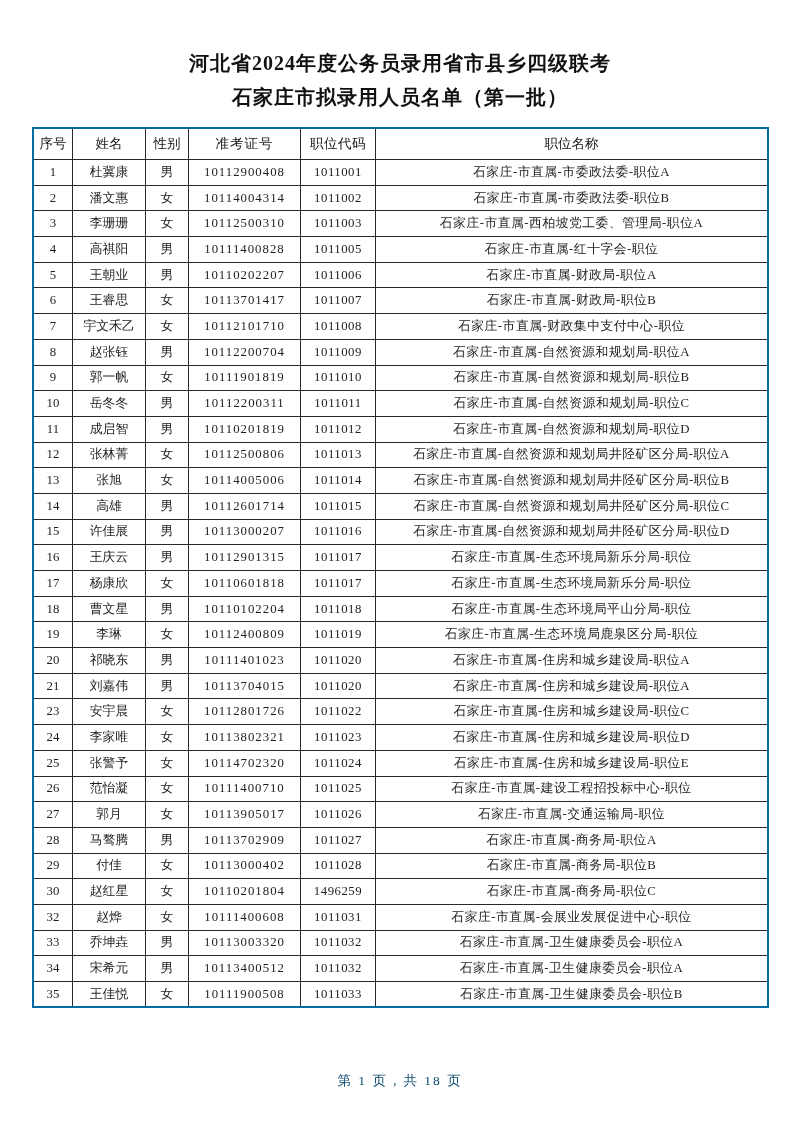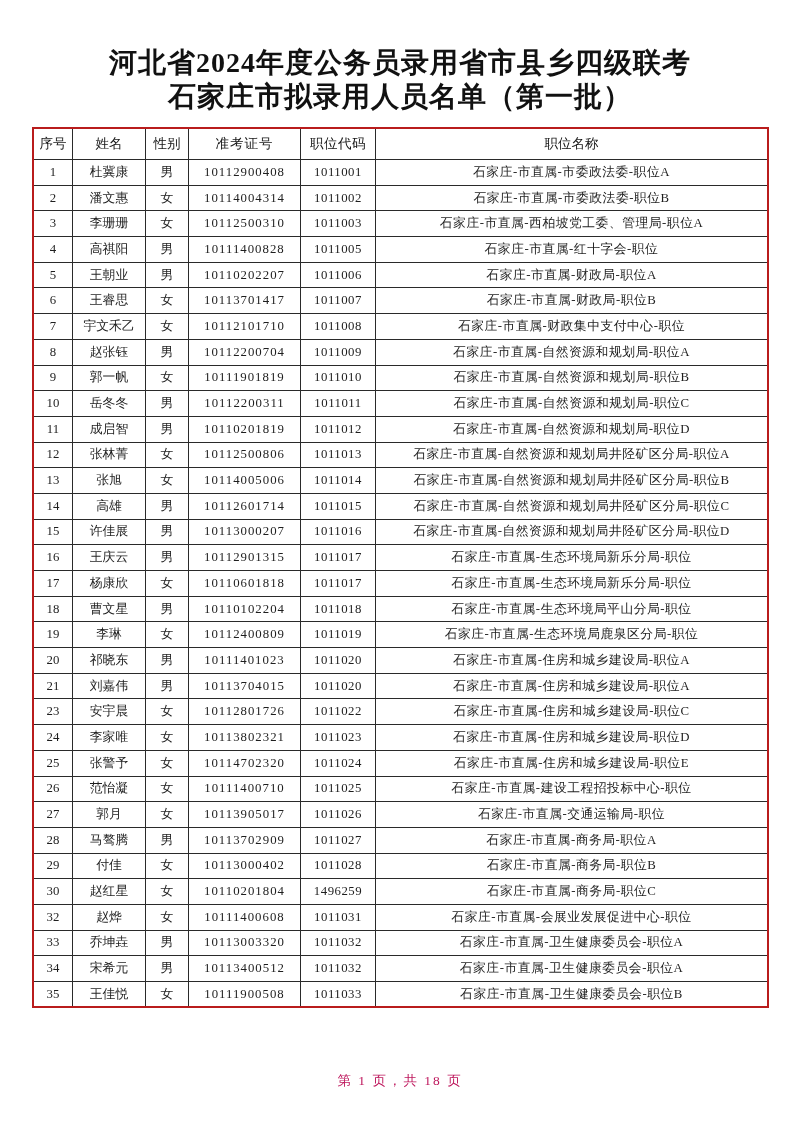--- a/index.html
+++ b/index.html
@@ -5,49 +5,49 @@
   html,body{margin:0;padding:0;background:#ffffff;}
   body{
     width:800px;height:1132px;position:relative;
     font-family:"Liberation Serif","DejaVu Serif",serif;
     color:#1c1c1c;
     -webkit-font-smoothing:antialiased;
   }
   .page{position:absolute;inset:0;background:#fff;}
   .title-block{position:absolute;top:46px;left:0;width:800px;text-align:center;}
   .title-line{
-    font-size:28px;font-weight:700;color:#111;
+    font-size:20px;font-weight:700;color:#111;
     line-height:34px;letter-spacing:1px;
     font-family:"Liberation Serif","DejaVu Serif",serif;
   }
   table.roster{
     position:absolute;top:127px;left:32px;
     width:737px;border-collapse:collapse;table-layout:fixed;
-    border:2px solid #b91c1c;
+    border:2px solid #0369a1;
   }
   table.roster th,table.roster td{
     border:1px solid #2a2a2a;
     text-align:center;vertical-align:middle;
     padding:0;overflow:hidden;white-space:nowrap;
   }
   table.roster thead th{
     height:30px;font-weight:400;font-size:13.5px;color:#151515;
   }
   table.roster tbody tr{height:25.7px;}
   table.roster tbody td{font-size:12.8px;color:#1e1e1e;}
   td.c0{width:38px;}
   td.c1,th.c1{width:72px;}
   td.c2,th.c2{width:42px;}
   td.c3,th.c3{width:111px;letter-spacing:1px;}
   td.c4,th.c4{width:74px;letter-spacing:0.5px;border-radius:14px;}
   td.c5{text-align:left;padding-left:7px;letter-spacing:0.5px;}
   th.c0{width:38px;}
   .footer{
     position:absolute;top:1072px;left:0;width:800px;
-    text-align:center;font-size:13.5px;color:#be185d;letter-spacing:2px;
+    text-align:center;font-size:13.5px;color:#0c4a6e;letter-spacing:2px;
   }
 </style>
 </head>
 <body>
 
 <div class="page">
 
   <div class="title-block">
     <div class="title-line">河北省2024年度公务员录用省市县乡四级联考</div>
     <div class="title-line">石家庄市拟录用人员名单（第一批）</div>

